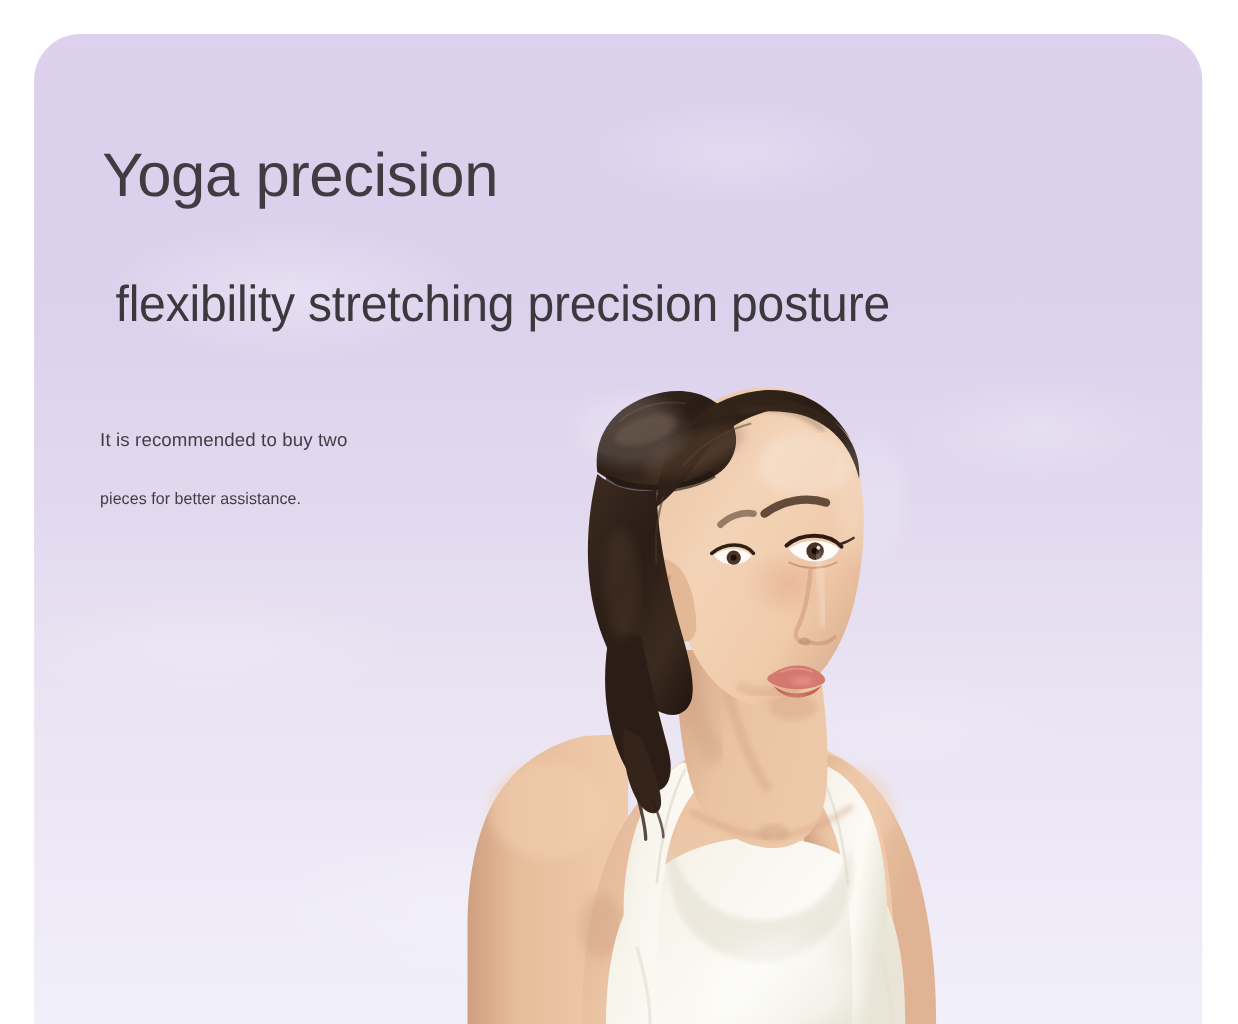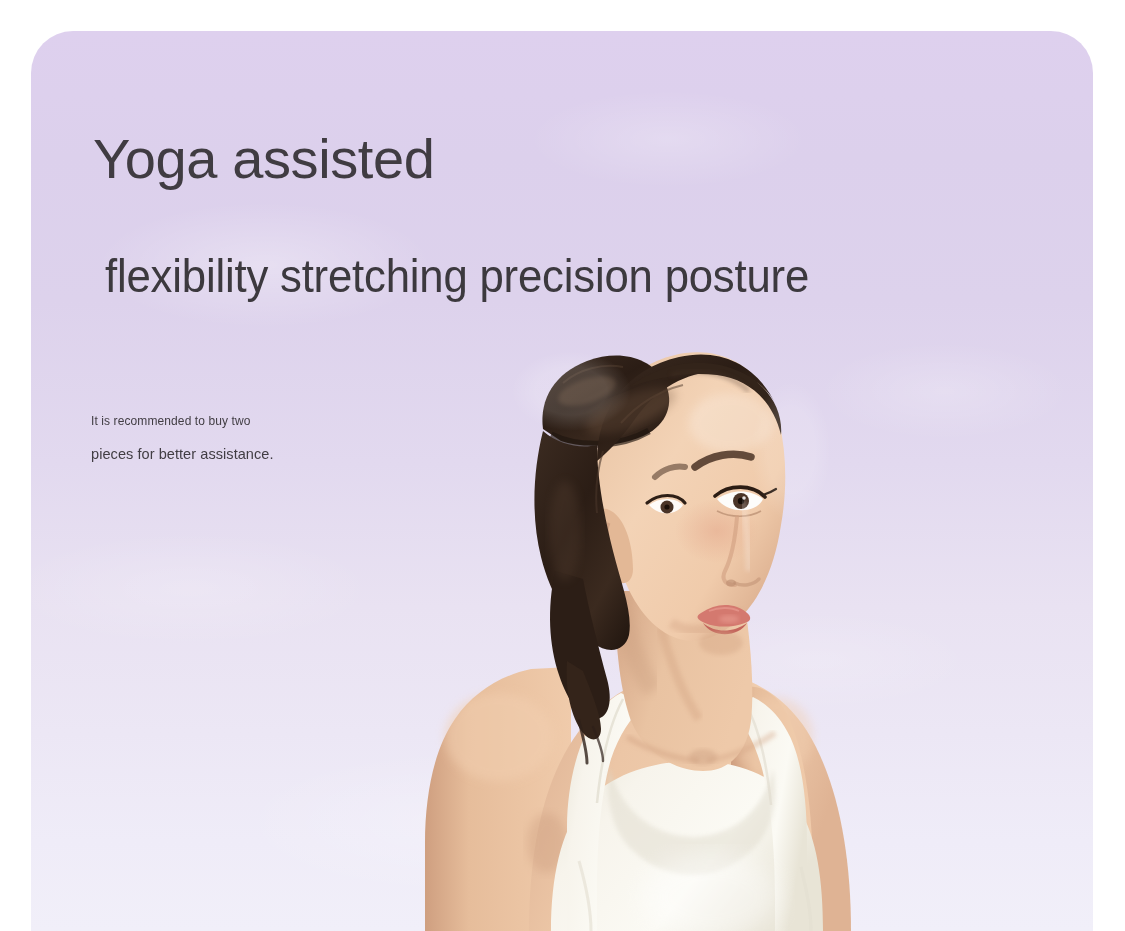--- a/index.html
+++ b/index.html
@@ -100,23 +100,22 @@
     position: absolute;
     left: 60px;          
     margin: 0;
     font-family: "Liberation Sans", sans-serif;
     font-weight: 400;
     color: #413d43;
     white-space: nowrap;
   }
   .body-line-1 {
     top: 359px;          
-    font-size: 12px;
+    font-size: 17px;
     letter-spacing: 0.1px;
-    margin-top: 24px;
   }
   .body-line-2 {
     top: 414px;          
     font-size: 15px;
     letter-spacing: 0.05px;
     transform: scaleX(0.97);
     transform-origin: left center;
   }
 
   
@@ -389,21 +388,21 @@
         </g>
 
         <g>
           <ellipse cx="540" cy="360" rx="60" ry="40" fill="url(#softEdge)" opacity="0.5"></ellipse>
           <ellipse cx="760" cy="420" rx="40" ry="70" fill="url(#softEdge)" opacity="0.45"></ellipse>
         </g>
       </svg>
     </div>
 
     <div class="text-block">
-      <h1 class="headline">Yoga assisted</h1>
+      <h1 class="headline">Yoga precision</h1>
 
       <h2 class="subheadline">flexibility stretching precision posture</h2>
 
       <p class="body-line body-line-1">It is recommended to buy two</p>
 
       <p class="body-line body-line-2">pieces for better assistance.</p>
     </div>
 
   </div>
 </div>

